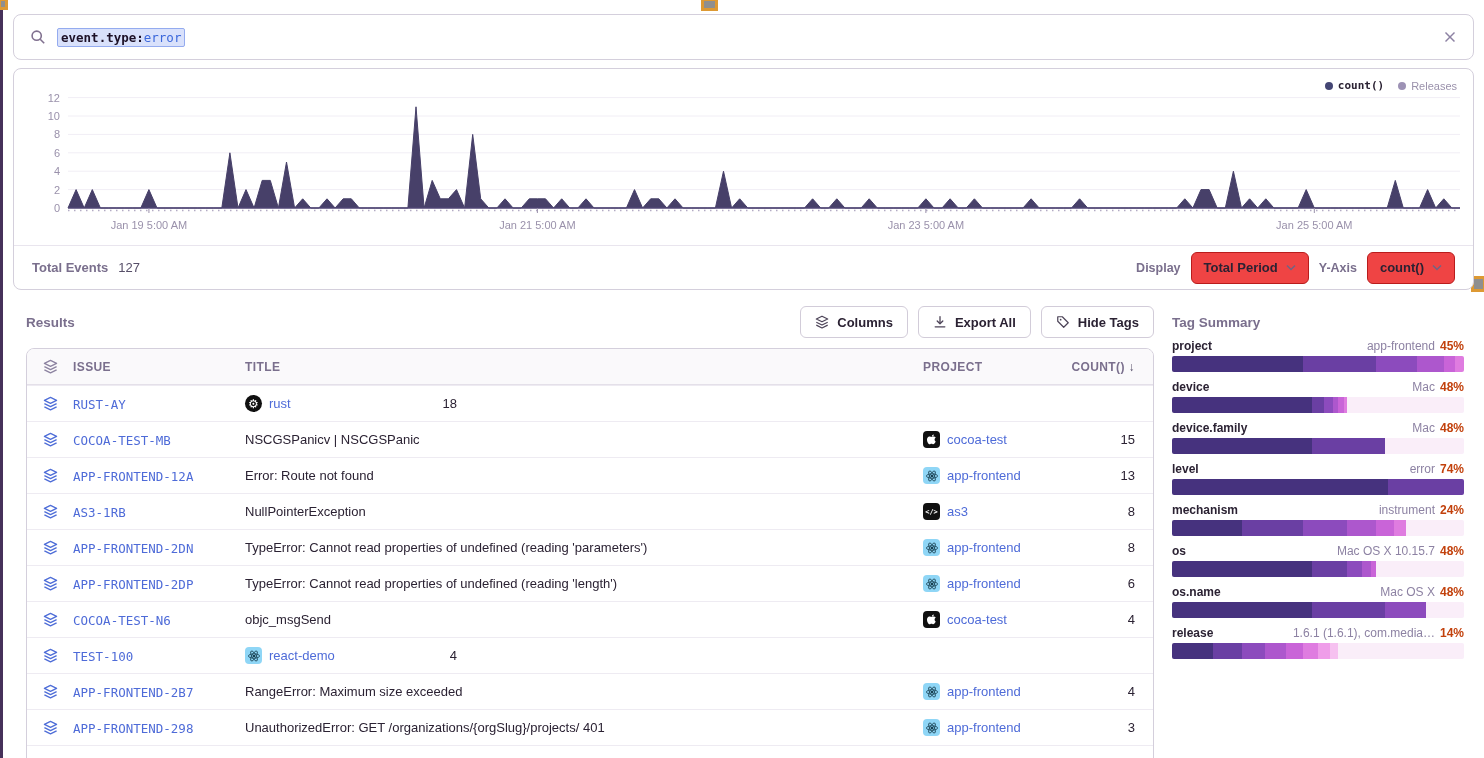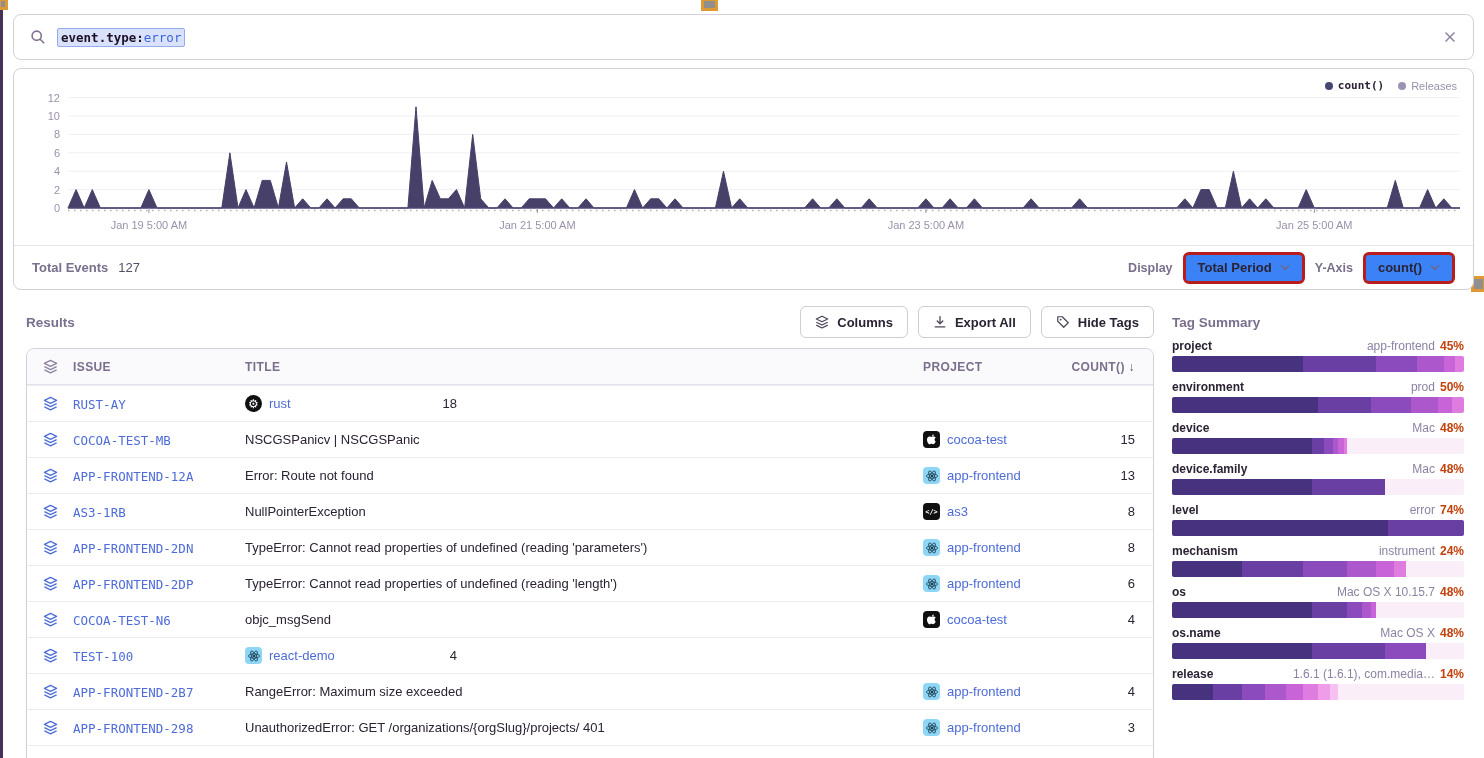--- a/index.html
+++ b/index.html
@@ -34,22 +34,22 @@
   .legend-item.primary { color:#2b2233; font-family:"DejaVu Sans Mono", monospace; font-weight:bold;}
   .legend-item.secondary { color:#9a91ab; }
   .chart-svg { position:absolute; left:4px; top:4px; }
 
   .chart-footer { position:absolute; left:0; right:0; bottom:0; height:44px; border-top:1px solid #e9e5ee;
     display:flex; align-items:center; padding:0 18px; }
   .total-label { font-size:13px; font-weight:bold; color:#7a6f8d; }
   .total-value { font-size:13px; color:#564e68; margin-left:10px; }
   .footer-controls { margin-left:auto; display:flex; align-items:center; gap:10px; }
   .ctl-label { font-size:12.5px; font-weight:bold; color:#7a6f8d; }
-  .dd-btn { display:flex; align-items:center; gap:8px; height:32px; padding:0 12px; background:#3b82f6;
-    border:3px solid #b91c1c; border-radius:6px; font-size:13px; font-weight:bold; color:#2b2233; cursor:pointer;justify-content:space-between; }
+  .dd-btn { display:flex; align-items:center; gap:8px; height:32px; padding:0 12px; background:#ef4444;
+    border:1px solid #b91c1c; border-radius:6px; font-size:13px; font-weight:bold; color:#2b2233; cursor:pointer;justify-content:space-between; }
   .chev { color:#6f6585; display:flex; }
 
   
   .main-row { position:absolute; left:26px; top:305px; width:1438px; display:flex; }
   .left-col { width:1128px; }
   .right-col { width:292px; margin-left:18px; }
   .results-bar { display:flex; align-items:center; height:34px; }
   .results-title { font-size:13.5px; font-weight:bold; color:#7a6f8d; }
   .bar-buttons { margin-left:auto; display:flex; gap:10px; }
   .tool-btn { display:flex; align-items:center; gap:8px; height:32px; padding:0 14px; background:#fff;
@@ -471,36 +471,20 @@
             <div class="tag-seg" style="width: 45%; background: rgb(70, 50, 126);"></div>
             <div class="tag-seg" style="width: 25%; background: rgb(106, 63, 163);"></div>
             <div class="tag-seg" style="width: 14%; background: rgb(140, 75, 189);"></div>
             <div class="tag-seg" style="width: 9%; background: rgb(173, 87, 205);"></div>
             <div class="tag-seg" style="width: 4%; background: rgb(201, 100, 216);"></div>
             <div class="tag-seg" style="width: 3%; background: rgb(223, 124, 224);"></div>
             <div class="tag-seg" style="flex: 1 1 0%; background: rgb(250, 238, 249);"></div>
           </div>
   </div>
 
-  <div class="tag-entry">
-    <div class="tag-labels">
-      <span class="tag-name">environment</span>
-      <span class="tag-val">prod</span>
-      <span class="tag-pct">50%</span>
-    </div>
-    <div class="tag-bar">
-            <div class="tag-seg" style="width: 50%; background: rgb(70, 50, 126);"></div>
-            <div class="tag-seg" style="width: 18%; background: rgb(106, 63, 163);"></div>
-            <div class="tag-seg" style="width: 14%; background: rgb(140, 75, 189);"></div>
-            <div class="tag-seg" style="width: 9%; background: rgb(173, 87, 205);"></div>
-            <div class="tag-seg" style="width: 5%; background: rgb(201, 100, 216);"></div>
-            <div class="tag-seg" style="width: 4%; background: rgb(223, 124, 224);"></div>
-            <div class="tag-seg" style="flex: 1 1 0%; background: rgb(250, 238, 249);"></div>
-          </div>
-  </div>
 
   <div class="tag-entry">
     <div class="tag-labels">
       <span class="tag-name">device</span>
       <span class="tag-val">Mac</span>
       <span class="tag-pct">48%</span>
     </div>
     <div class="tag-bar">
             <div class="tag-seg" style="width: 48%; background: rgb(70, 50, 126);"></div>
             <div class="tag-seg" style="width: 4%; background: rgb(106, 63, 163);"></div>

